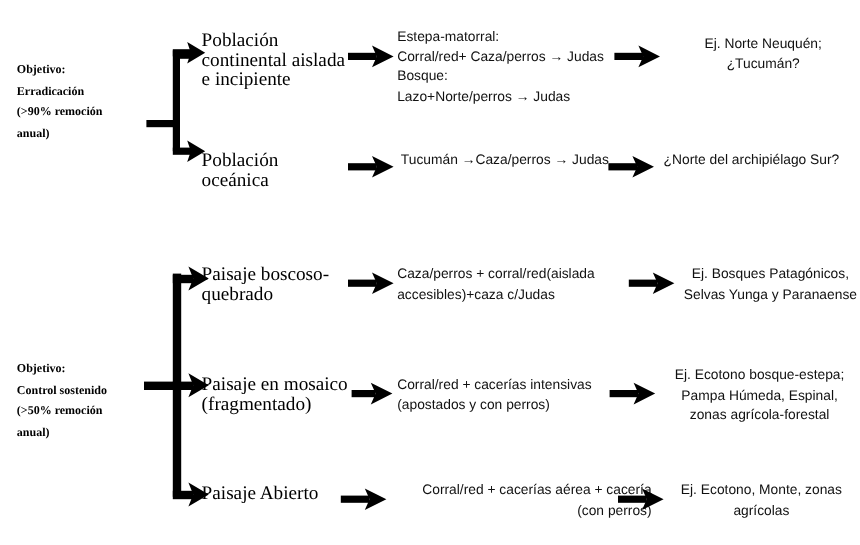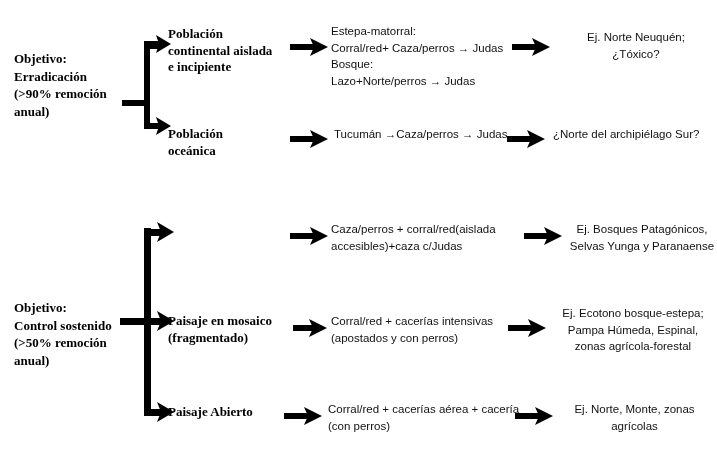--- a/index.html
+++ b/index.html
@@ -20,29 +20,29 @@
     left: 0; top: 0;
     width: 717px;
     height: 454px;
   }
   .abs { position: absolute; }
 
   
   .objective {
     font-family: "Liberation Serif", serif;
     font-weight: bold;
-    font-size: 13px;
+    font-size: 10px;
     line-height: 17.5px;
     color: #000;
     white-space: pre-line;
   }
   .node-label {
     font-family: "Liberation Serif", serif;
-    font-weight: bold;
-    font-size: 13px;
+    font-weight: normal;
+    font-size: 16px;
     line-height: 16.5px;
     color: #000;
     white-space: pre-line;
   }
   .method {
     font-family: "Liberation Sans", sans-serif;
     font-size: 11.5px;
     line-height: 16.5px;
     color: #111;
     white-space: pre-line;
@@ -116,21 +116,21 @@
 Lazo+Norte/perros  →  Judas</div>
 
   <div class="arrow-thick" style="left:512px; top:36px;">
     <svg width="38" height="22" viewBox="0 0 38 22">
       <rect x="0" y="8" width="24" height="6" fill="#000"></rect>
       <path d="M20,2 L38,11 L20,20 L24,11 Z" fill="#000"></path>
     </svg>
   </div>
 
   <div class="abs example" style="left:560px; top:29px; width:152px;">Ej. Norte Neuquén;
-¿Tóxico?</div>
+¿Tucumán?</div>
 
   <div class="abs node-label" style="left:168px; top:126px; width:140px;">Población
 oceánica</div>
 
   <div class="arrow-thick" style="left:290px; top:128px;">
     <svg width="38" height="22" viewBox="0 0 38 22">
       <rect x="0" y="8" width="24" height="6" fill="#000"></rect>
       <path d="M20,2 L38,11 L20,20 L24,11 Z" fill="#000"></path>
     </svg>
   </div>
@@ -168,20 +168,22 @@
         <path d="M13,0 L30,10 L13,20 L17,10 Z" fill="#000"></path>
       </g>
 
       <g transform="translate(24,185)">
         <rect x="0" y="6" width="17" height="7" fill="#000"></rect>
         <path d="M13,-1 L30,9 L13,19 L17,9 Z" fill="#000"></path>
       </g>
     </svg>
   </div>
 
+  <div class="abs node-label" style="left:168px; top:221px; width:140px;">Paisaje boscoso-
+quebrado</div>
 
   <div class="arrow-thick" style="left:290px; top:225px;">
     <svg width="38" height="22" viewBox="0 0 38 22">
       <rect x="0" y="8" width="24" height="6" fill="#000"></rect>
       <path d="M20,2 L38,11 L20,20 L24,11 Z" fill="#000"></path>
     </svg>
   </div>
 
   <div class="abs method" style="left:331px; top:221px; width:210px;">Caza/perros + corral/red(aislada
 accesibles)+caza c/Judas</div>
@@ -222,26 +224,26 @@
 Pampa Húmeda, Espinal,
 zonas agrícola-forestal</div>
 
   <div class="arrow-thick" style="left:284px; top:405px;">
     <svg width="38" height="22" viewBox="0 0 38 22">
       <rect x="0" y="8" width="24" height="6" fill="#000"></rect>
       <path d="M20,2 L38,11 L20,20 L24,11 Z" fill="#000"></path>
     </svg>
   </div>
 
-  <div class="abs method" style="left:328px; top:401px; width:215px;">Corral/red + cacerías aérea + cacería
+  <div class="abs method" style="left:328px; top:401px; width:215px;text-align:right;">Corral/red + cacerías aérea + cacería
 (con perros)</div>
 
   <div class="arrow-thick" style="left:515px; top:405px;">
     <svg width="38" height="22" viewBox="0 0 38 22">
       <rect x="0" y="8" width="24" height="6" fill="#000"></rect>
       <path d="M20,2 L38,11 L20,20 L24,11 Z" fill="#000"></path>
     </svg>
   </div>
 
-  <div class="abs example" style="left:557px; top:401px; width:155px;">Ej. Norte, Monte, zonas
+  <div class="abs example" style="left:557px; top:401px; width:155px;">Ej. Ecotono, Monte, zonas
 agrícolas</div>
 
 </div>
 
 </body></html>

